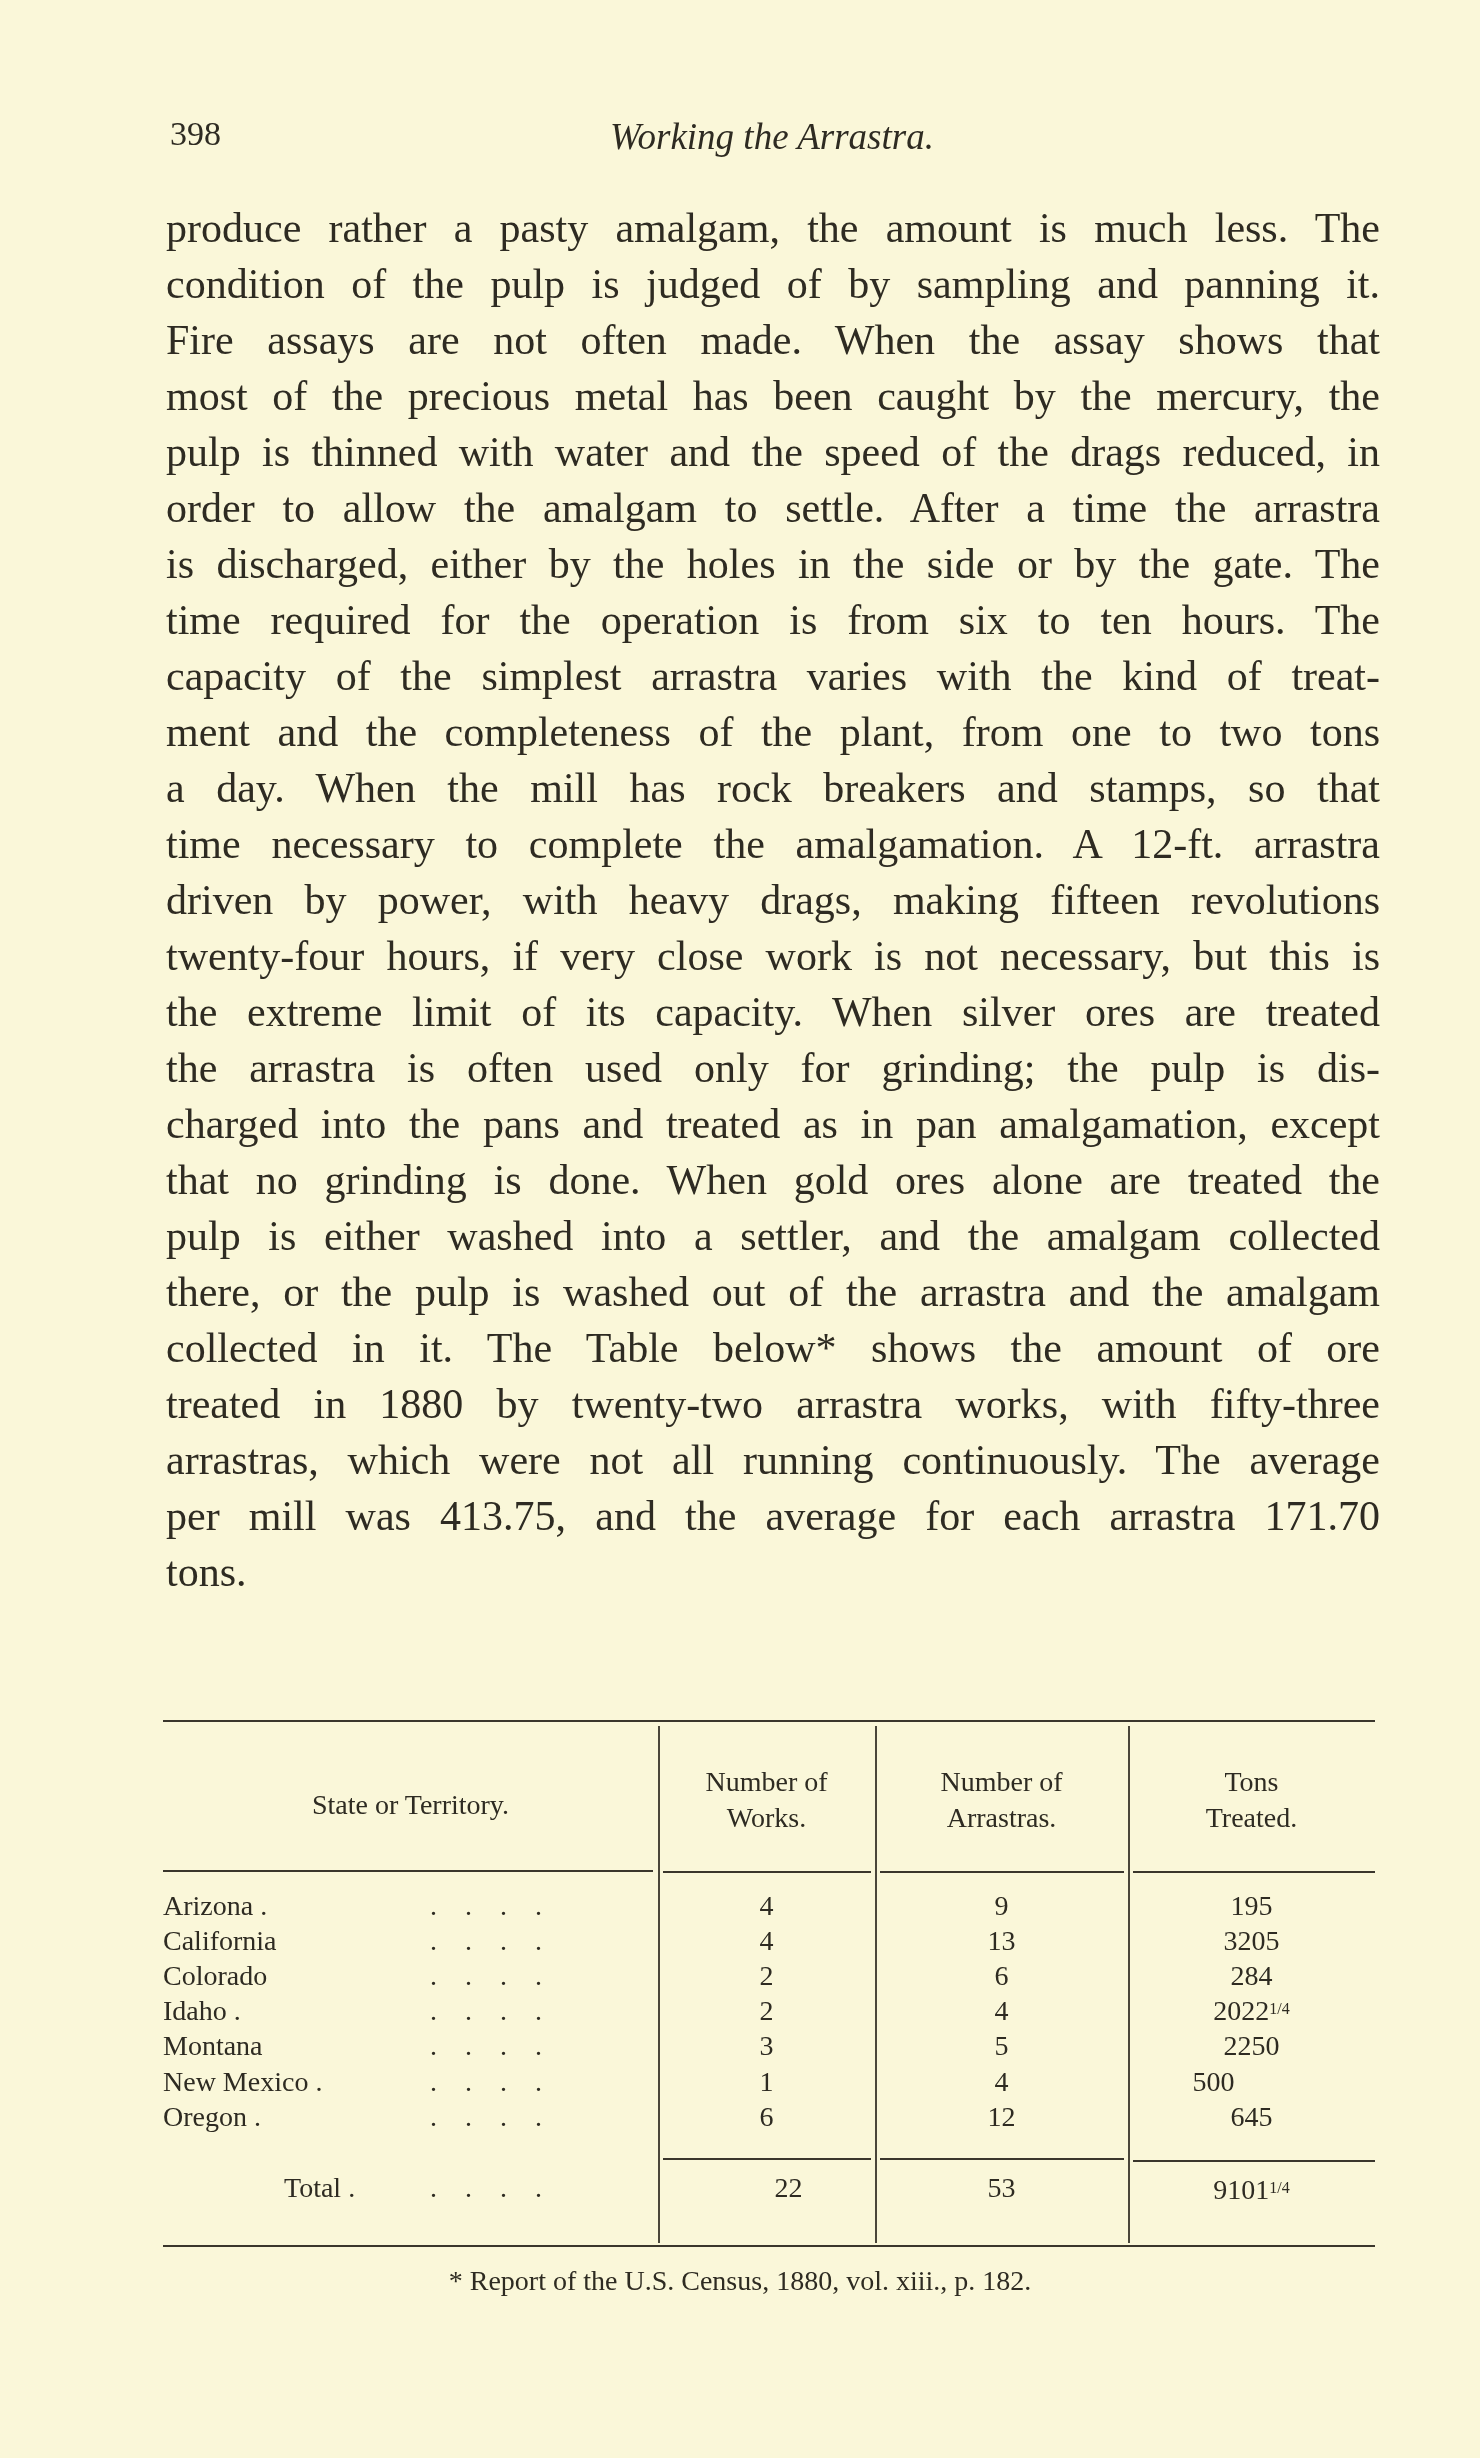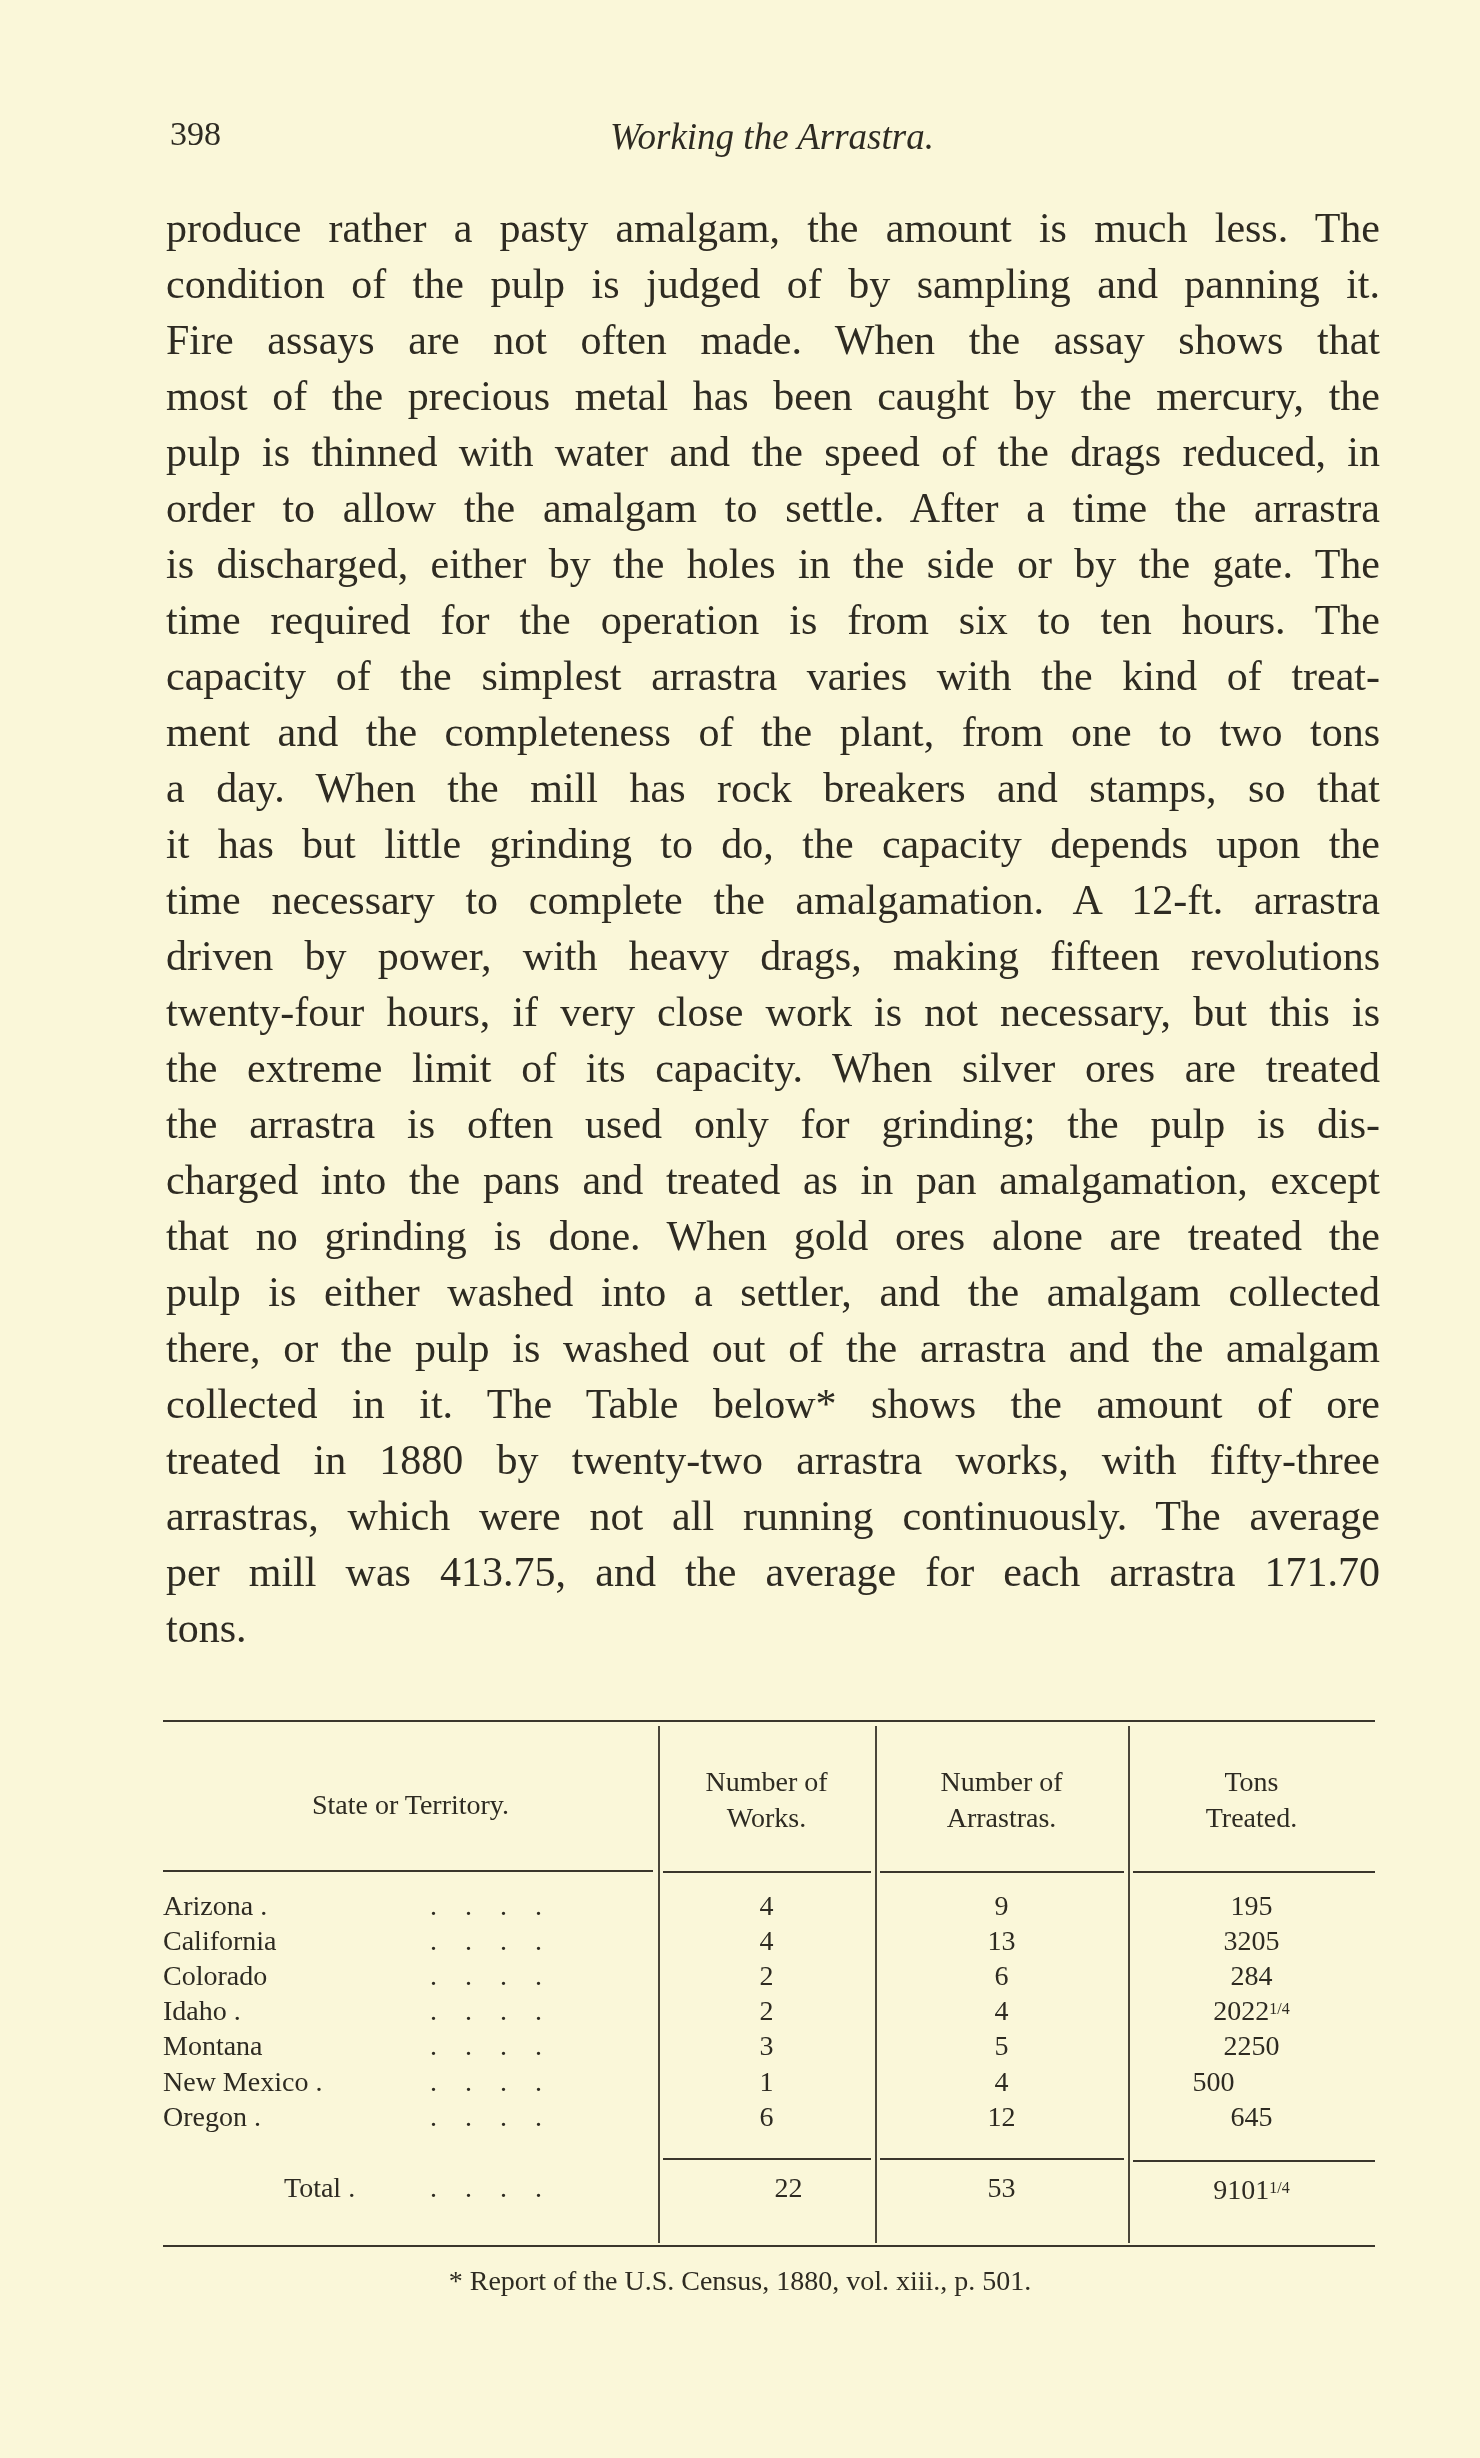--- a/index.html
+++ b/index.html
@@ -31,21 +31,20 @@
     <div class="line">condition of the pulp is judged of by sampling and panning it.</div>
     <div class="line">Fire assays are not often made. When the assay shows that</div>
     <div class="line">most of the precious metal has been caught by the mercury, the</div>
     <div class="line">pulp is thinned with water and the speed of the drags reduced, in</div>
     <div class="line">order to allow the amalgam to settle. After a time the arrastra</div>
     <div class="line">is discharged, either by the holes in the side or by the gate. The</div>
     <div class="line">time required for the operation is from six to ten hours. The</div>
     <div class="line">capacity of the simplest arrastra varies with the kind of treat-</div>
     <div class="line">ment and the completeness of the plant, from one to two tons</div>
     <div class="line">a day. When the mill has rock breakers and stamps, so that</div>
-    <div class="line">it has but little grinding to do, the capacity depends upon the</div>
     <div class="line">time necessary to complete the amalgamation. A 12-ft. arrastra</div>
     <div class="line">driven by power, with heavy drags, making fifteen revolutions</div>
     <div class="line">twenty-four hours, if very close work is not necessary, but this is</div>
     <div class="line">the extreme limit of its capacity. When silver ores are treated</div>
     <div class="line">the arrastra is often used only for grinding; the pulp is dis-</div>
     <div class="line">charged into the pans and treated as in pan amalgamation, except</div>
     <div class="line">that no grinding is done. When gold ores alone are treated the</div>
     <div class="line">pulp is either washed into a settler, and the amalgam collected</div>
     <div class="line">there, or the pulp is washed out of the arrastra and the amalgam</div>
     <div class="line">collected in it. The Table below* shows the amount of ore</div>
@@ -128,14 +127,14 @@
   <div class="cell" style="left:267px;top:450px;white-space:pre;">.    .    .    .</div>
   <div class="cell num" style="left:495px;width:261px;top:450px;">22</div>
   <div class="cell num" style="left:712px;width:253px;top:450px;">53</div>
   <div class="cell num" style="left:965px;width:247px;top:452px;">
     <span>9101</span><sup class="frac">1/4</sup>
   </div>
 
   <div class="rule" style="left:0;width:1212px;top:525px;"></div>
 </div>
 
-<div class="footnote">* Report of the U.S. Census, 1880, vol. xiii., p. 501.</div>
+<div class="footnote">* Report of the U.S. Census, 1880, vol. xiii., p. 182.</div>
 
 
 </body></html>

